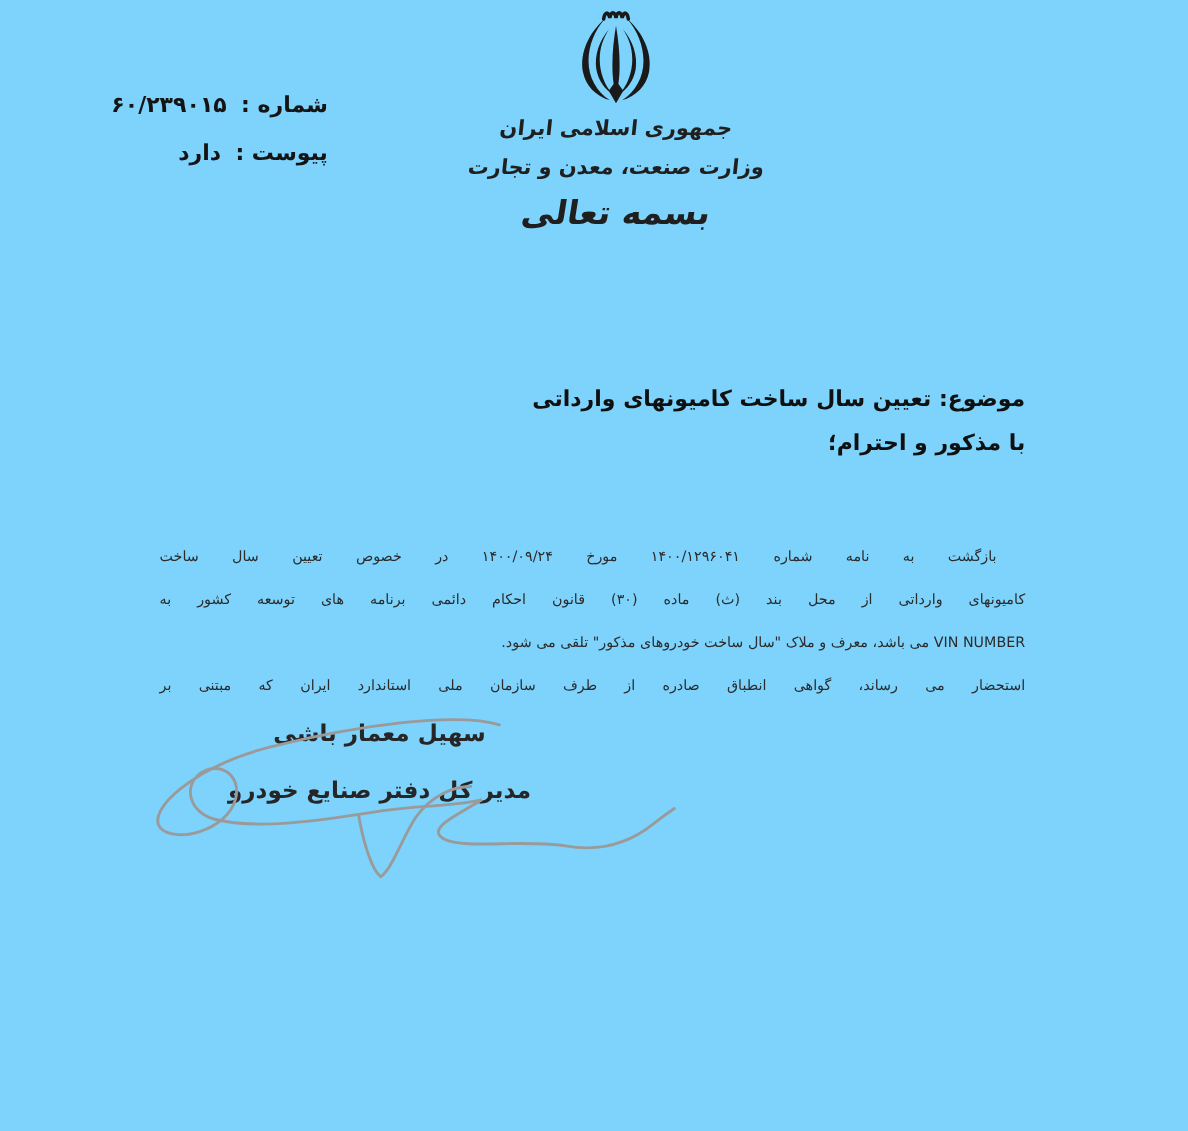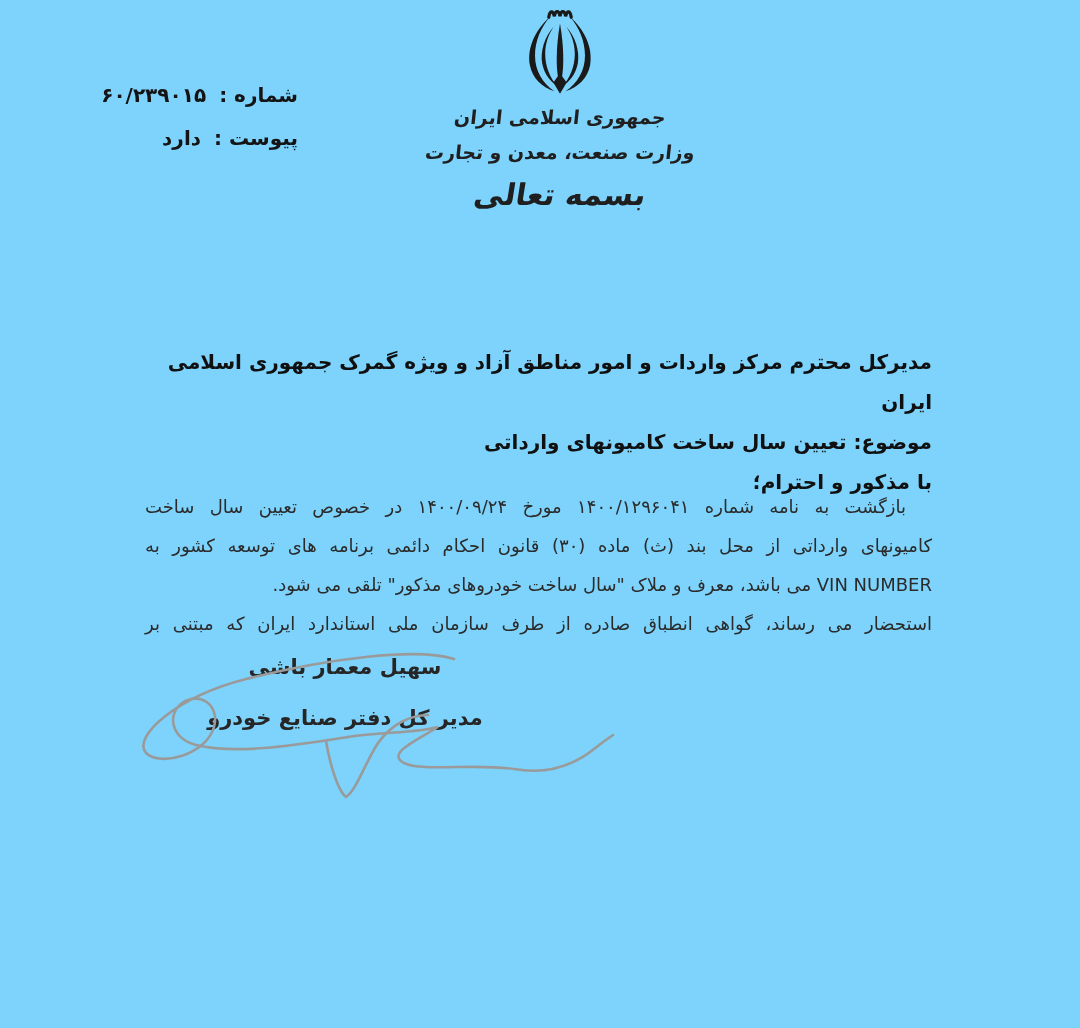--- a/index.html
+++ b/index.html
@@ -66,21 +66,21 @@
     font-size:20px;
     line-height:40px;
     color:#101010;
   }
 
   
   .body-par{
     position:absolute;
     top:487px; right:148px; left:145px;
     direction:rtl;
-    font-size:18px;
+    font-size:13px;
     line-height:39px;
     color:#2b2b2b;
   }
   .body-line{
     text-align:justify;
     text-align-last:justify;
     white-space:nowrap;
   }
   .body-line.justified{white-space:normal;}
   .body-line.first{padding-right:26px;}
@@ -141,21 +141,20 @@
           <path d="M40,9 C26,21 17.5,39 20.5,56 C22.8,68.5 32,77.5 44.5,81.5 C32.5,73.5 25.5,61 25.5,46.5 C25.5,32 31.5,18.5 40,9 Z"></path>
         </g>
       </g>
     </svg>
     <div class="lh-country">جمهوری اسلامی ایران</div>
     <div class="lh-ministry">وزارت صنعت، معدن و تجارت</div>
     <div class="lh-bismillah">بسمه تعالی</div>
   </div>
 
   <div class="recipient">
-    <div>مدیرکل محترم مرکز واردات و امور مناطق آزاد و ویژه گمرک جمهوری اسلامی ایران</div>
     <div>موضوع: تعیین سال ساخت کامیونهای وارداتی</div>
     <div>با مذکور و احترام؛</div>
   </div>
 
   <div class="body-par">
     <div class="body-line justified first">بازگشت به نامه شماره ۱۴۰۰/۱۲۹۶۰۴۱ مورخ ۱۴۰۰/۰۹/۲۴ در خصوص تعیین سال ساخت</div>
     <div class="body-line justified">کامیونهای وارداتی از محل بند (ث) ماده (۳۰) قانون احکام دائمی برنامه های توسعه کشور به</div>
     <div class="body-line last">VIN NUMBER می باشد، معرف و ملاک "سال ساخت خودروهای مذکور" تلقی می شود.</div>
     <div class="body-line justified">استحضار می رساند، گواهی انطباق صادره از طرف سازمان ملی استاندارد ایران که مبتنی بر</div>
   </div>

